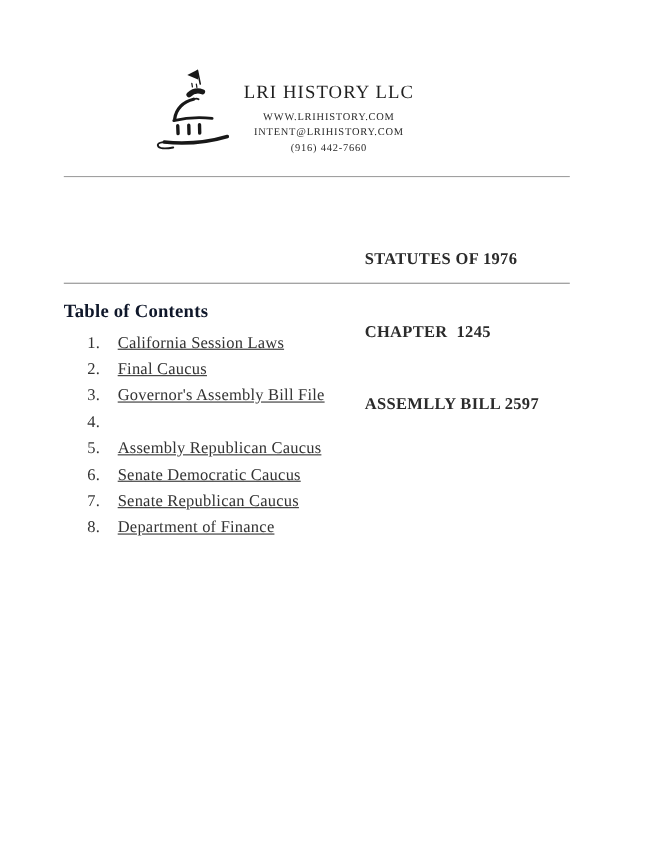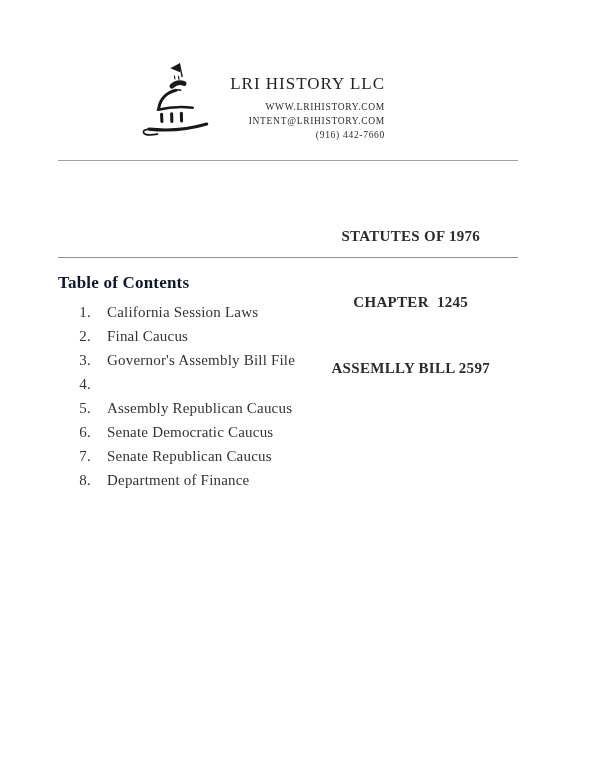--- a/index.html
+++ b/index.html
@@ -23,21 +23,21 @@
     left: 138px;
     top: 60px;
     width: 82px;
     height: 82px;
   }
   .letterhead-text {
     position: absolute;
     left: 213px;
     top: 74px;
     width: 172px;
-    text-align: right;
+    text-align: center;
     color: #232323;
   }
   .company-name {
     font-size: 17px;
     letter-spacing: 1px;
     color: #1f1f1f;
     margin-bottom: 6px;
     white-space: nowrap;
   }
   .contact-line {
@@ -58,21 +58,21 @@
     border: none;
   }
   .rule-top { top: 160px; }
   .rule-bottom { top: 257px; background: #8e8e8e; }
 
   
   .reference {
     position: absolute;
     right: 110px;
     top: 181px;
-    text-align: center;
+    text-align: left;
     font-weight: bold;
     font-size: 15px;
     line-height: 22px;
     color: #2b2b2b;
     letter-spacing: 0.3px;
     white-space: pre;
   }
 
   
   .toc-title {
@@ -98,20 +98,21 @@
     color: #333333;
     letter-spacing: 0.2px;
   }
   .toc-num {
     width: 33px;
     text-align: right;
     flex: none;
   }
   .toc-label {
     margin-left: 16px;
+    text-decoration: underline;
   }
 
   svg .stroke {
     fill: none;
     stroke: #181818;
     stroke-linecap: round;
     stroke-linejoin: round;
   }
 </style>
 </head>

